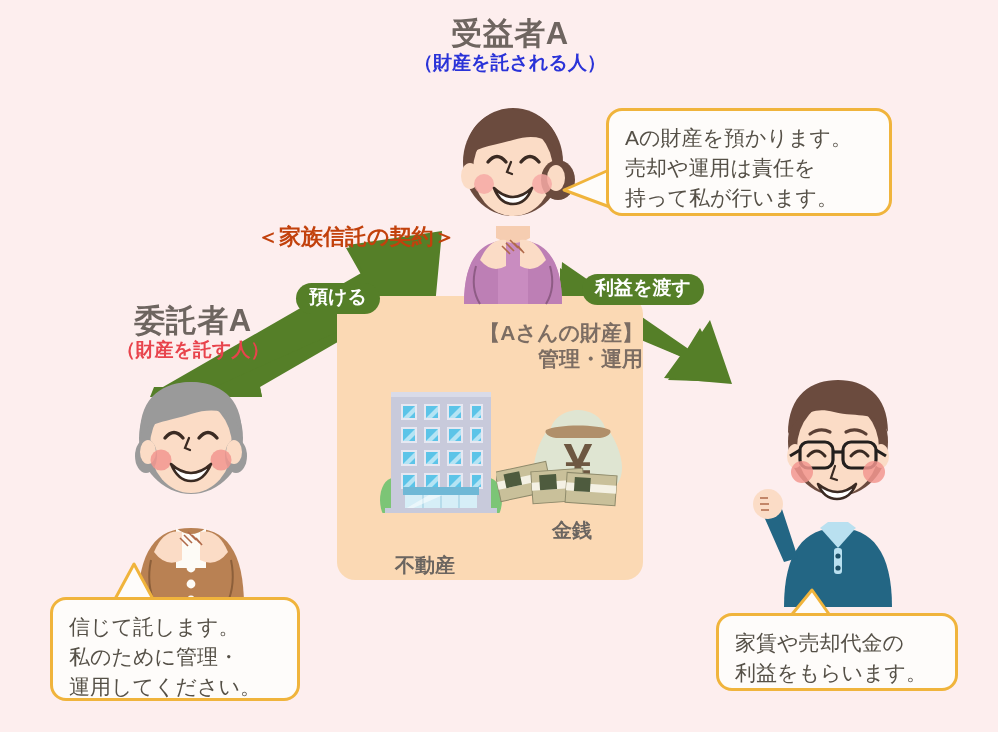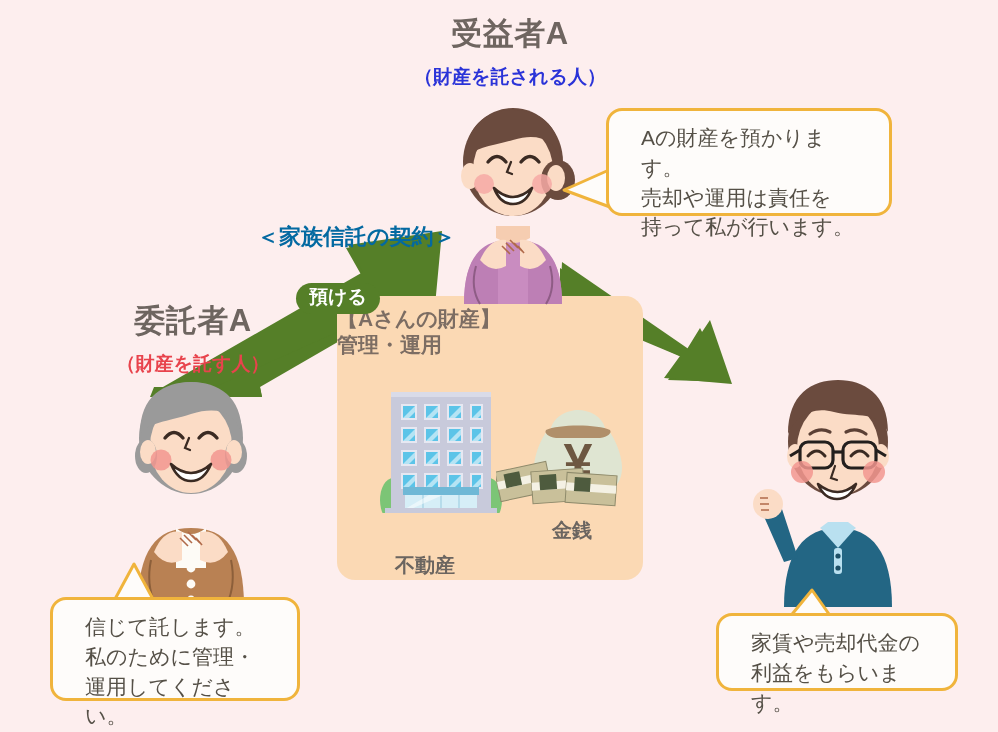--- a/index.html
+++ b/index.html
@@ -23,67 +23,67 @@
   .role-main{
     font-size:31px;
     color:#6e6560;
     letter-spacing:0.5px;
     white-space:nowrap;
   }
   .role-sub{
     font-size:19px;
     font-weight:bold;
     white-space:nowrap;
-    margin-top:16px;
+    margin-top:2px;
   }
   .sub-blue{color:#2a33d8;}
   .sub-red{color:#e8434c;}
 
   
   #asset-panel{
     left:337px;top:296px;width:306px;height:284px;
     background:#fbd9b4;
     border-radius:18px;
   }
   #asset-heading{
-    left:337px;top:306px;width:306px;
-    text-align:left;color:#7c6d63;font-weight:bold;
+    left:337px;top:320px;width:306px;
+    text-align:right;color:#7c6d63;font-weight:bold;
     line-height:1.25;font-size:21px;
   }
   .asset-caption{
     font-size:20px;color:#6b6560;font-weight:bold;text-align:center;
   }
 
   
   .arrow-label{
     position:absolute;
     background:#557f28;
     color:#ffffff;
     font-size:19px;
     font-weight:bold;
     border-radius:17px;
     padding:4px 13px 6px 13px;
     white-space:nowrap;
     line-height:1.1;
   }
   #contract-label{
     left:257px;top:222px;
-    color:#0369a1;font-size:22px;font-weight:bold;white-space:nowrap;
+    color:#c2410c;font-size:22px;font-weight:bold;white-space:nowrap;
   }
 
   
   .bubble{
     position:absolute;
     background:#fefcfa;
     border:3px solid #f0b43c;
     border-radius:16px;
     color:#555047;
     font-size:21px;
     line-height:1.42;
-    padding:12px 32px;
+    padding:12px 16px;
     box-sizing:border-box;
     white-space:pre-line;
   }
   .tail{position:absolute;}
 
   
   .person{position:absolute;}
 </style>
 </head>
 <body>
@@ -317,20 +317,21 @@
   <div class="abs role-title" style="left:68px;top:305px;width:250px;">
     <div class="role-main">委託者A</div>
     <div class="role-sub sub-red">（財産を託す人）</div>
   </div>
 
 
   <div class="abs" id="contract-label">＜家族信託の契約＞</div>
 
   <div class="arrow-label" style="left:296px;top:283px;">預ける</div>
 
+  <div class="arrow-label" style="left:582px;top:274px;">利益を渡す</div>
 
   <svg class="tail" style="left:560px;top:160px;width:62px;height:60px;" viewBox="0 0 62 60">
     <path d="M58,6 L4,30 L58,50 Z" fill="#fefcfa" stroke="#f0b43c" stroke-width="3" stroke-linejoin="round"></path>
     <rect x="50" y="8" width="12" height="40" fill="#fefcfa"></rect>
   </svg>
   <div class="bubble" style="left:606px;top:108px;width:286px;height:108px;">Aの財産を預かります。
 売却や運用は責任を
 持って私が行います。</div>
 
   <svg class="tail" style="left:104px;top:562px;width:60px;height:56px;" viewBox="0 0 60 56">

